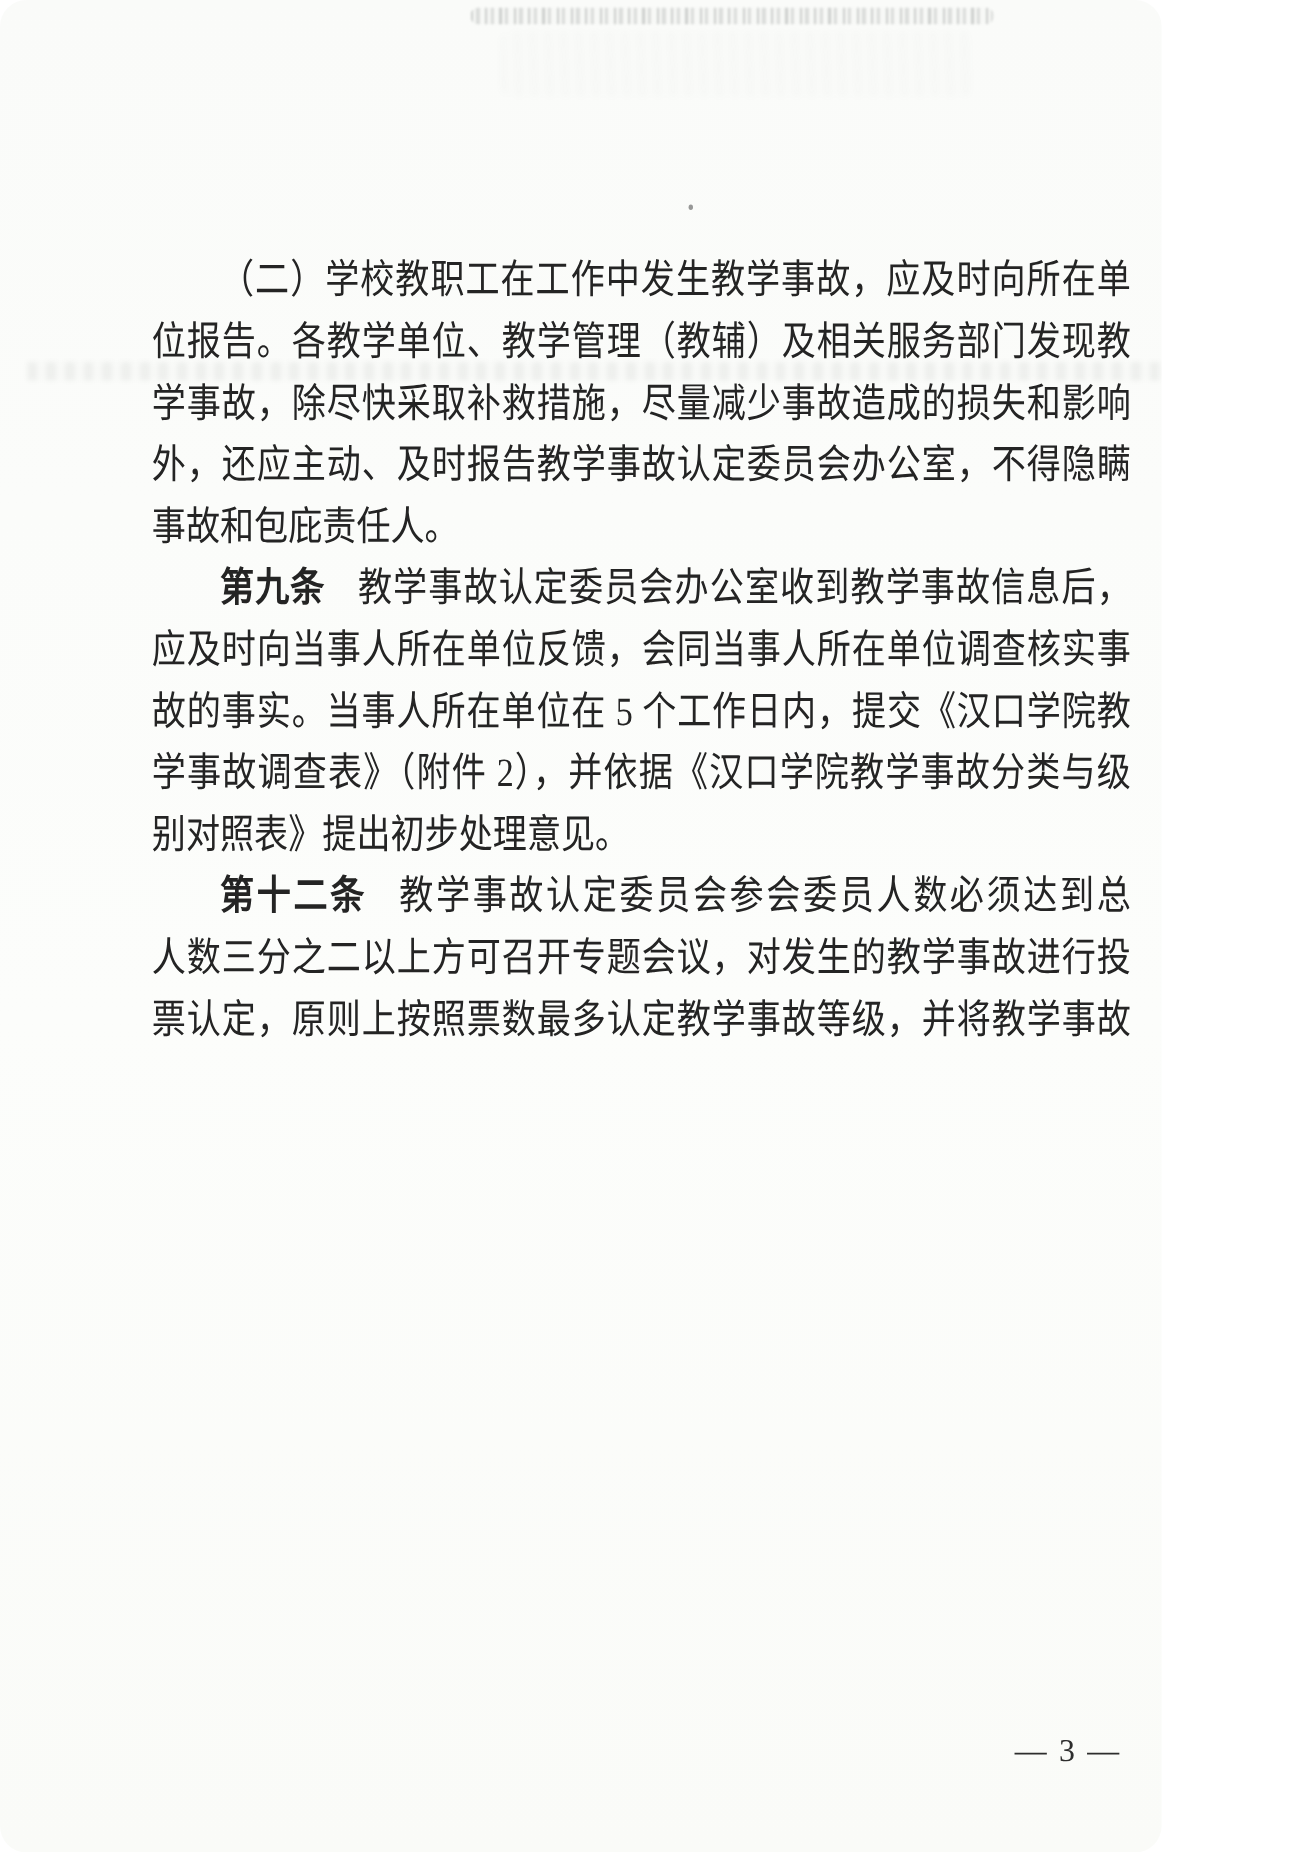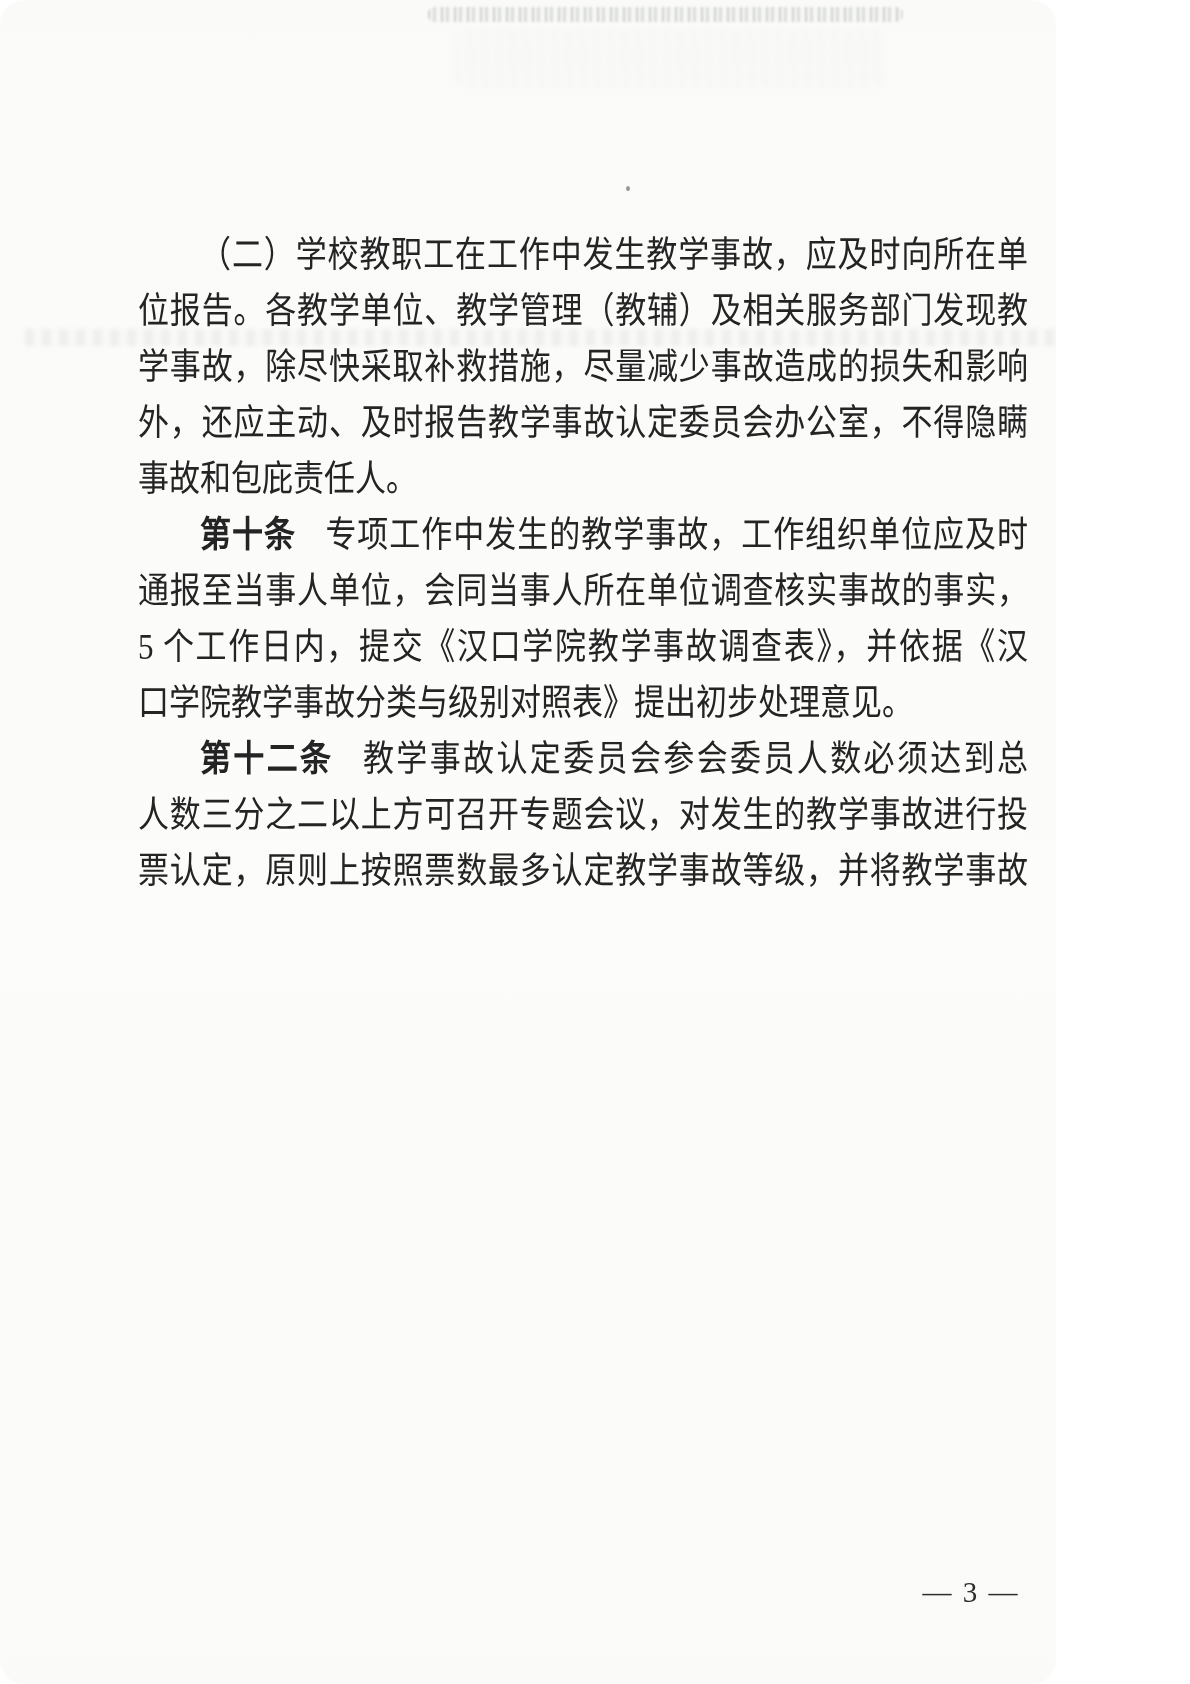--- a/index.html
+++ b/index.html
@@ -106,24 +106,25 @@
 
   <div class="text-block">
       <div class="paragraph">
         <div class="line indent flush">（二）学校教职工在工作中发生教学事故，应及时向所在单</div>
         <div class="line flush">位报告。各教学单位、教学管理（教辅）及相关服务部门发现教</div>
         <div class="line flush">学事故，除尽快采取补救措施，尽量减少事故造成的损失和影响</div>
         <div class="line flush">外，还应主动、及时报告教学事故认定委员会办公室，不得隐瞒</div>
         <div class="line">事故和包庇责任人。</div>
       </div>
       <div class="paragraph">
-        <div class="line indent flush"><span class="lead">第十条</span>专项工作中发生的教学事故，工作组织单位应及时</div>
-        <div class="line flush">通报至当事人单位，会同当事人所在单位调查核实事故的事实，</div>
-        <div class="line flush">5 个工作日内，提交《汉口学院教学事故调查表》，并依据《汉</div>
-        <div class="line">口学院教学事故分类与级别对照表》提出初步处理意见。</div>
+        <div class="line indent flush"><span class="lead">第九条</span>教学事故认定委员会办公室收到教学事故信息后，</div>
+        <div class="line flush">应及时向当事人所在单位反馈，会同当事人所在单位调查核实事</div>
+        <div class="line flush">故的事实。当事人所在单位在 5 个工作日内，提交《汉口学院教</div>
+        <div class="line flush">学事故调查表》（附件 2），并依据《汉口学院教学事故分类与级</div>
+        <div class="line">别对照表》提出初步处理意见。</div>
       </div>
       <div class="paragraph">
         <div class="line indent flush"><span class="lead">第十二条</span>教学事故认定委员会参会委员人数必须达到总</div>
         <div class="line flush">人数三分之二以上方可召开专题会议，对发生的教学事故进行投</div>
         <div class="line flush">票认定，原则上按照票数最多认定教学事故等级，并将教学事故</div>
       </div>
     </div>
 
   <div class="page-number">— 3 —</div>
 </div>

